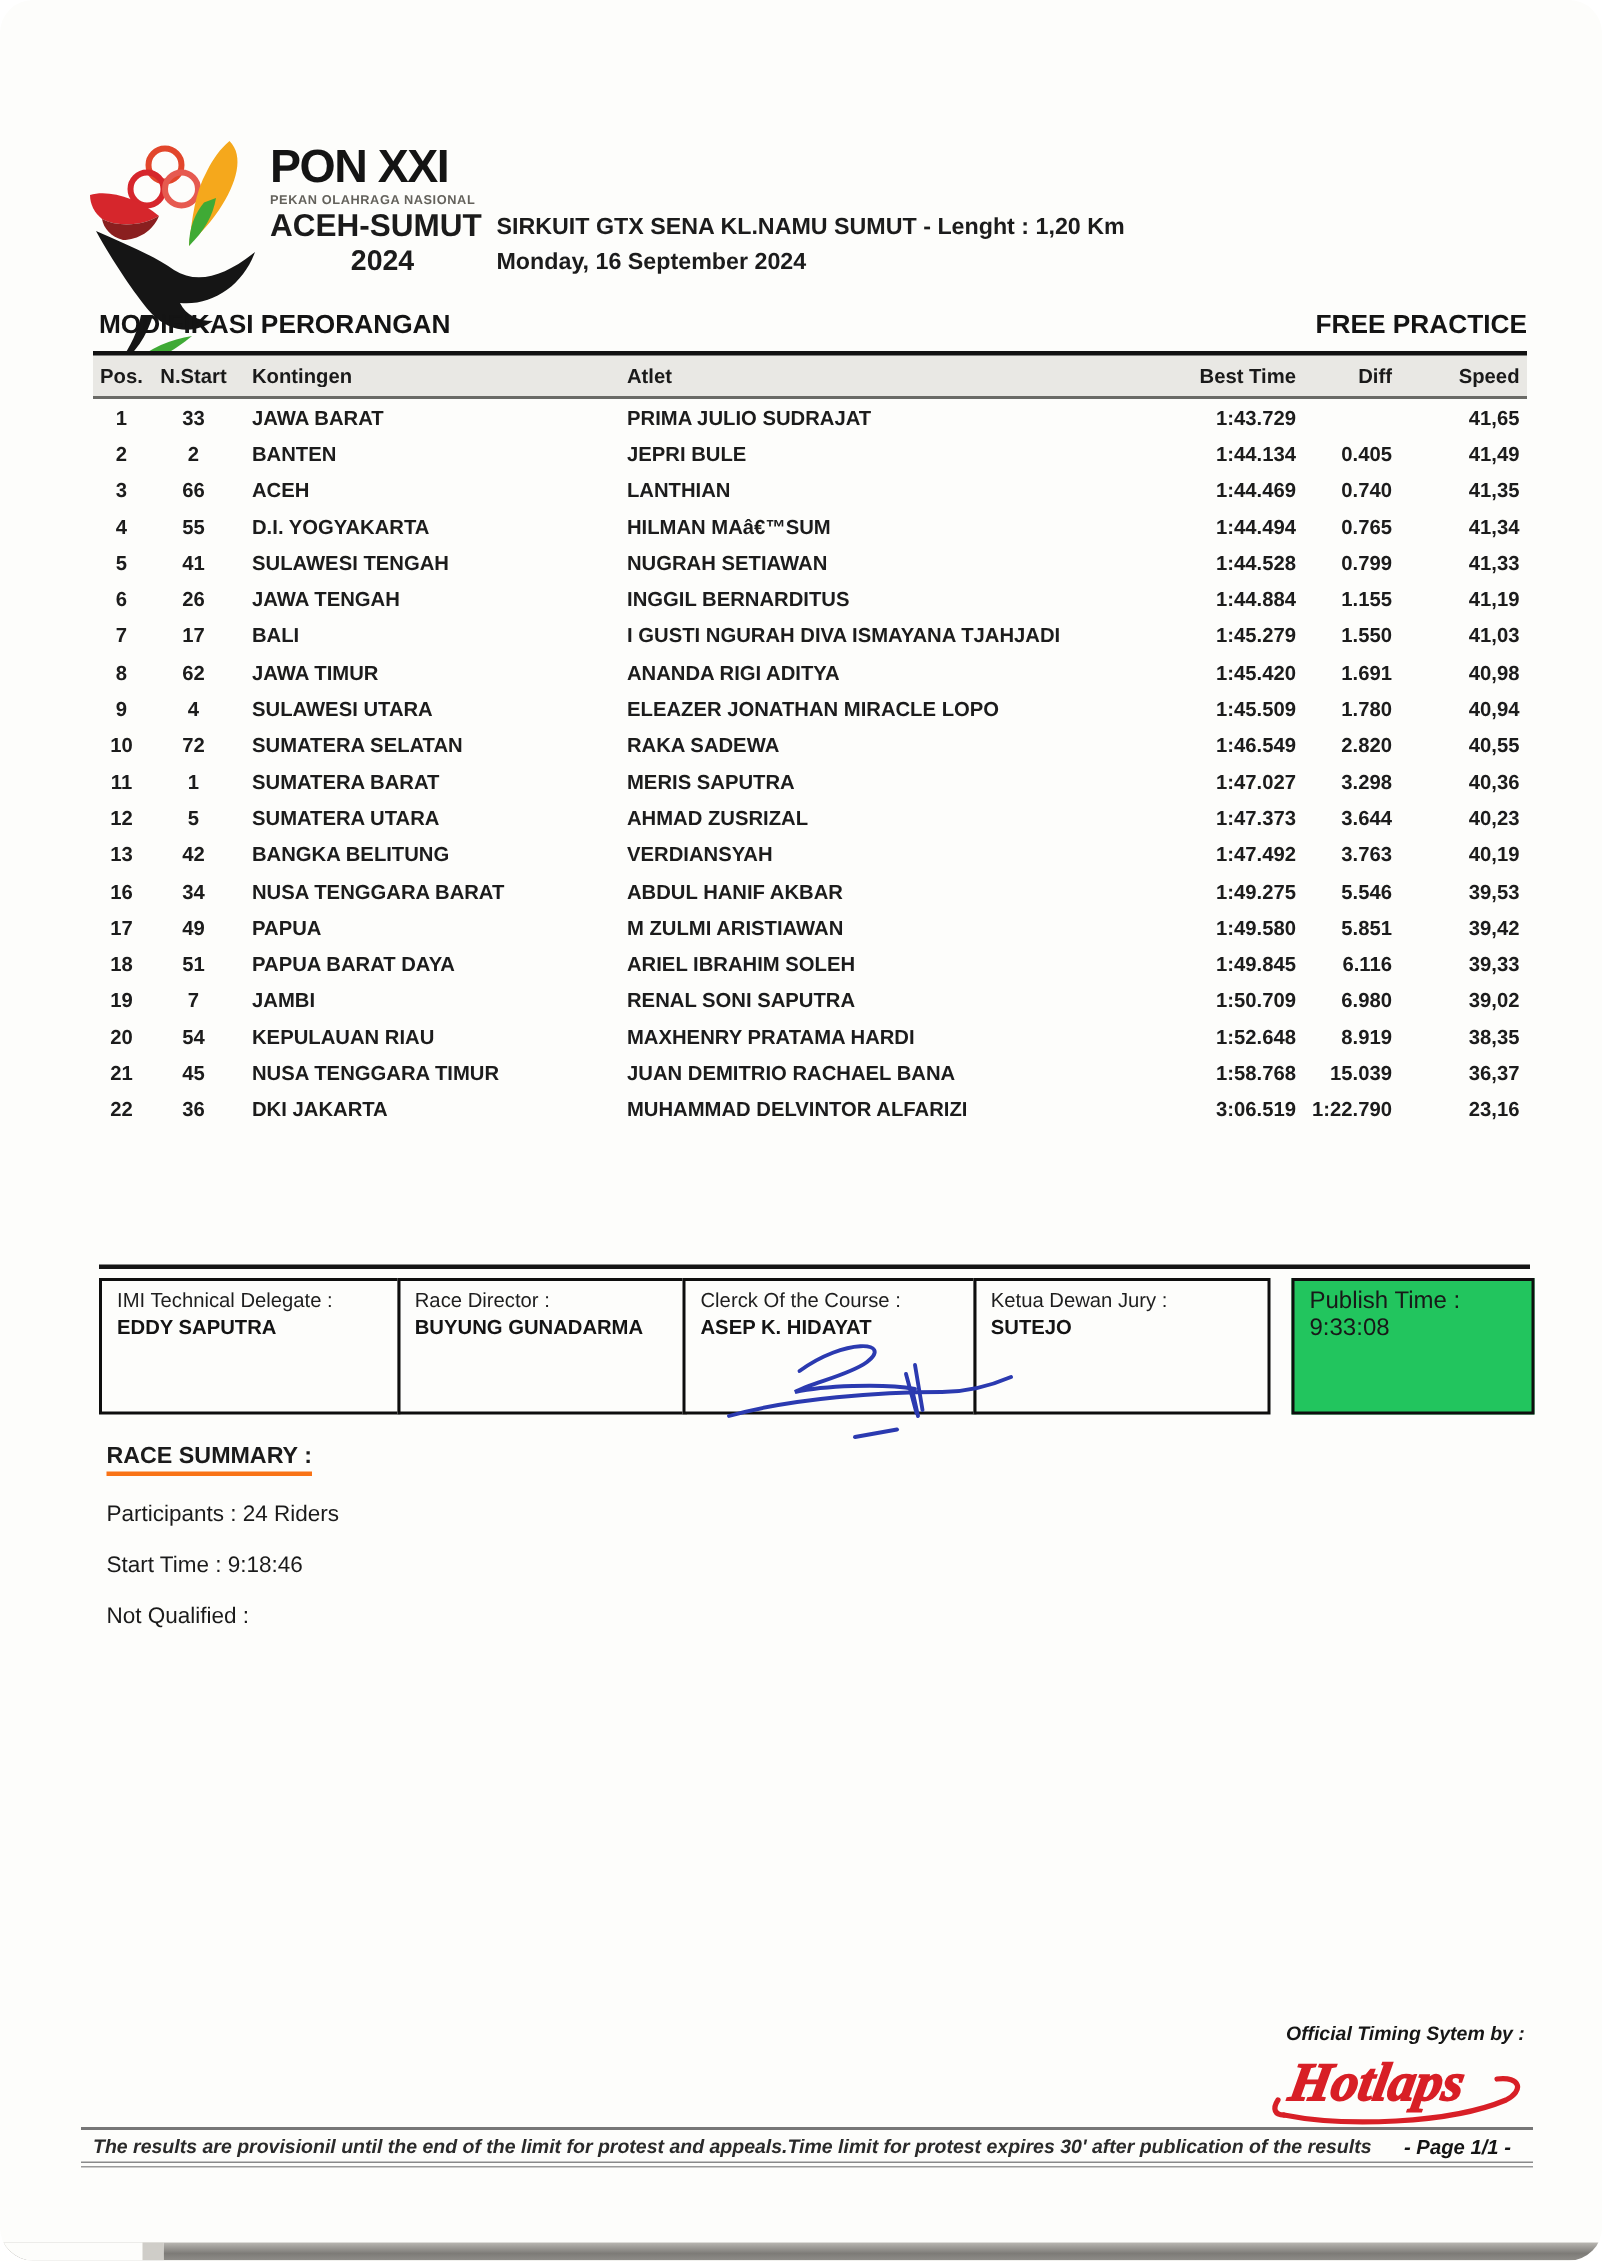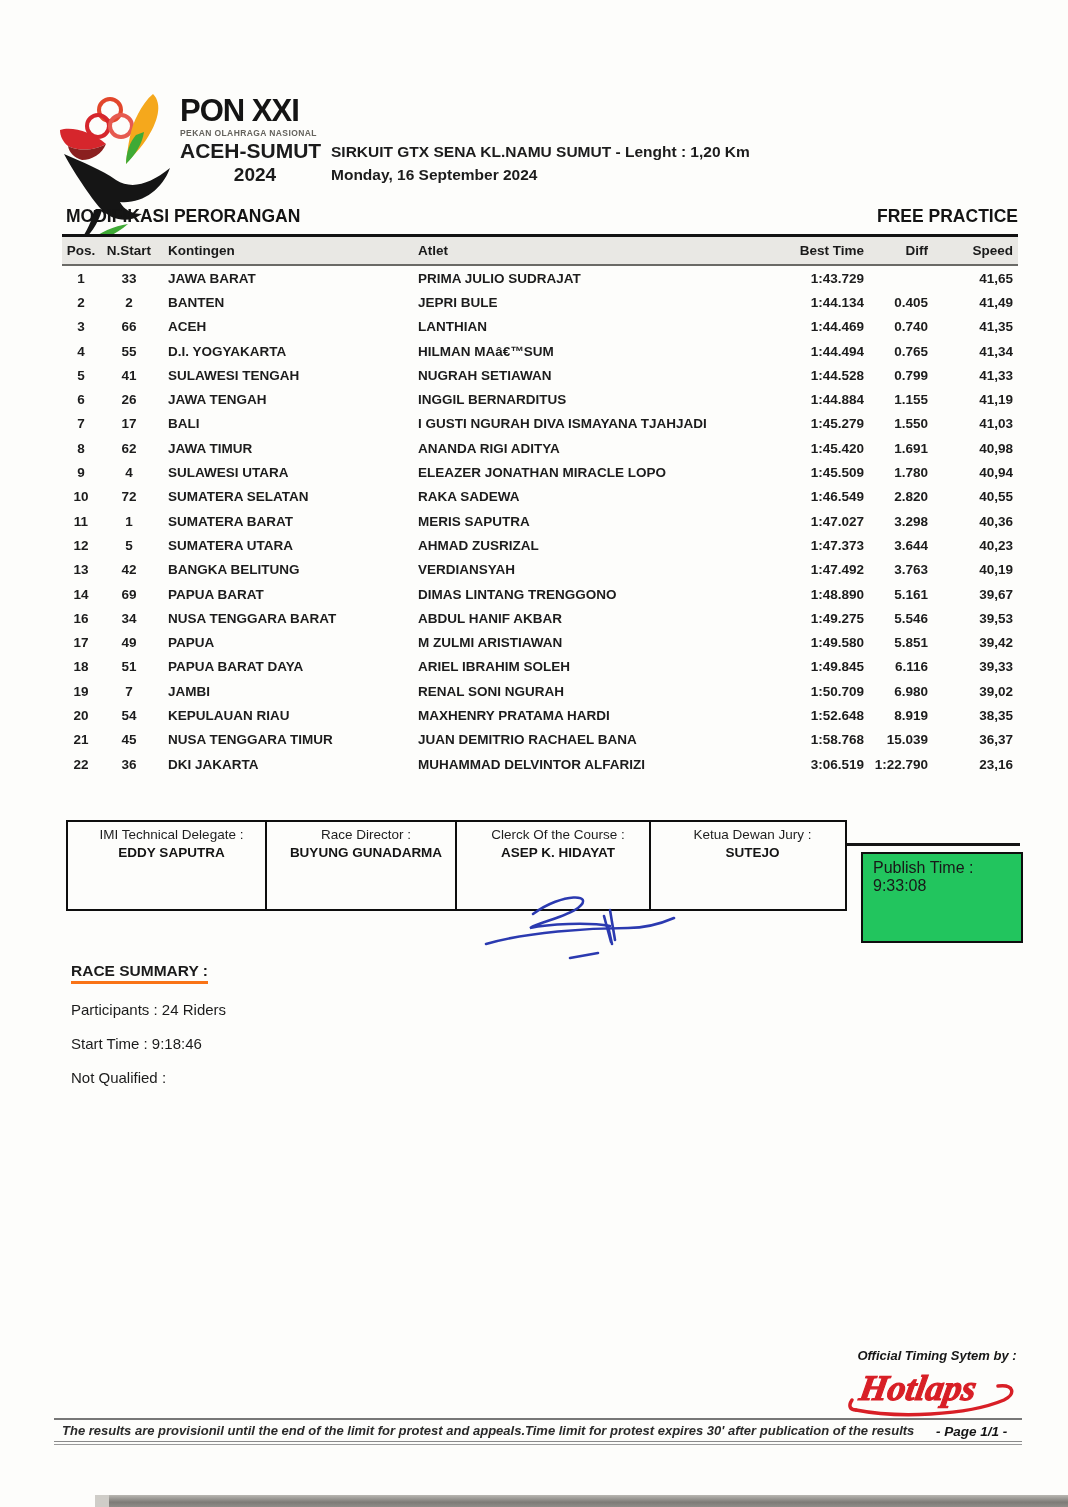--- a/index.html
+++ b/index.html
@@ -1,18 +1,18 @@
 <!DOCTYPE html>
 <html><head>
 <meta charset="utf-8">
 <style>
   html,body{margin:0;padding:0;background:#ffffff;}
   .page{
     position:relative;width:1068px;height:1507px;background:#fdfdfb;
-    font-family:"Liberation Sans", sans-serif;color:#181818;overflow:hidden;
+    font-family:"Liberation Sans", sans-serif;color:#181818;overflow:hidden;border-radius:22px;
   }
   
   .logo-svg{position:absolute;left:58px;top:92px;width:122px;height:168px;}
   .logo-text{position:absolute;left:180px;top:96px;width:150px;text-align:center;}
   .logo-title{font-size:31px;font-weight:bold;letter-spacing:-1px;color:#141414;line-height:30px;text-align:left;}
   .logo-sub{font-size:8.5px;font-weight:bold;letter-spacing:.4px;color:#64625c;text-align:left;margin-top:2px;}
   .logo-region{font-size:21px;font-weight:bold;color:#1b1b1b;text-align:left;margin-top:1px;letter-spacing:0px;}
   .logo-year{font-size:19px;font-weight:bold;color:#1b1b1b;margin-top:1px;}
   .event-line{position:absolute;left:331px;top:143px;font-size:15.5px;font-weight:bold;color:#1c1c1c;}
   .date-line{position:absolute;left:331px;top:166px;font-size:15.5px;font-weight:bold;color:#1c1c1c;}
@@ -30,21 +30,21 @@
   .cell{white-space:nowrap;overflow:hidden;}
   .c-pos{text-align:center;}
   .c-nstart{text-align:center;}
   .c-kontingen{text-align:left;padding-left:10px;}
   .c-atlet{text-align:left;padding-left:10px;}
   .c-best{text-align:right;padding-right:6px;}
   .c-diff{text-align:right;padding-right:4px;}
   .c-speed{text-align:right;padding-right:5px;}
   
   .rule-thick{position:absolute;left:66px;top:843px;width:954px;height:3px;background:#151515;}
-  .officials{position:absolute;left:66px;top:820px;display:flex;text-align:center;}
+  .officials{position:absolute;left:66px;top:852px;display:flex;}
   .obox{border:2.5px solid #0e0e0e;height:91px;background:#fdfdfb;box-sizing:border-box;padding:5px 0 0 10px;}
   .obox + .obox{margin-left:-2.5px;}
   .obox .olabel{font-size:13.5px;color:#1e1e1e;}
   .obox .oname{font-size:13.5px;font-weight:bold;color:#141414;margin-top:3px;}
   .publish-box{
     position:absolute;left:861px;top:852px;width:162px;height:91px;border:2.5px solid #0e0e0e;
     box-sizing:border-box;padding:5px 0 0 10px;background:#22c55e;
   }
   .sig-svg{position:absolute;left:478px;top:888px;width:205px;height:78px;}
   
@@ -225,29 +225,20 @@
         <div class="t-row">
           <div class="cell c-pos">13</div>
           <div class="cell c-nstart">42</div>
           <div class="cell c-kontingen">BANGKA BELITUNG</div>
           <div class="cell c-atlet">VERDIANSYAH</div>
           <div class="cell c-best">1:47.492</div>
           <div class="cell c-diff">3.763</div>
           <div class="cell c-speed">40,19</div>
         </div>
         <div class="t-row">
-          <div class="cell c-pos">14</div>
-          <div class="cell c-nstart">69</div>
-          <div class="cell c-kontingen">PAPUA BARAT</div>
-          <div class="cell c-atlet">DIMAS LINTANG TRENGGONO</div>
-          <div class="cell c-best">1:48.890</div>
-          <div class="cell c-diff">5.161</div>
-          <div class="cell c-speed">39,67</div>
-        </div>
-        <div class="t-row">
           <div class="cell c-pos">16</div>
           <div class="cell c-nstart">34</div>
           <div class="cell c-kontingen">NUSA TENGGARA BARAT</div>
           <div class="cell c-atlet">ABDUL HANIF AKBAR</div>
           <div class="cell c-best">1:49.275</div>
           <div class="cell c-diff">5.546</div>
           <div class="cell c-speed">39,53</div>
         </div>
         <div class="t-row">
           <div class="cell c-pos">17</div>
@@ -264,21 +255,21 @@
           <div class="cell c-kontingen">PAPUA BARAT DAYA</div>
           <div class="cell c-atlet">ARIEL IBRAHIM SOLEH</div>
           <div class="cell c-best">1:49.845</div>
           <div class="cell c-diff">6.116</div>
           <div class="cell c-speed">39,33</div>
         </div>
         <div class="t-row">
           <div class="cell c-pos">19</div>
           <div class="cell c-nstart">7</div>
           <div class="cell c-kontingen">JAMBI</div>
-          <div class="cell c-atlet">RENAL SONI NGURAH</div>
+          <div class="cell c-atlet">RENAL SONI SAPUTRA</div>
           <div class="cell c-best">1:50.709</div>
           <div class="cell c-diff">6.980</div>
           <div class="cell c-speed">39,02</div>
         </div>
         <div class="t-row">
           <div class="cell c-pos">20</div>
           <div class="cell c-nstart">54</div>
           <div class="cell c-kontingen">KEPULAUAN RIAU</div>
           <div class="cell c-atlet">MAXHENRY PRATAMA HARDI</div>
           <div class="cell c-best">1:52.648</div>

